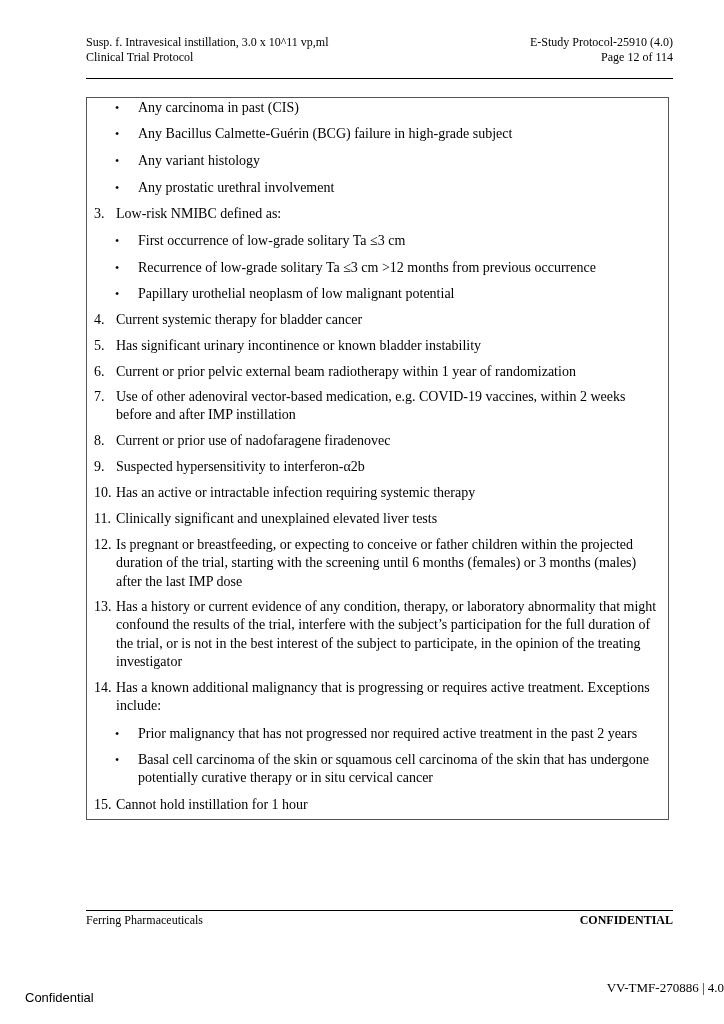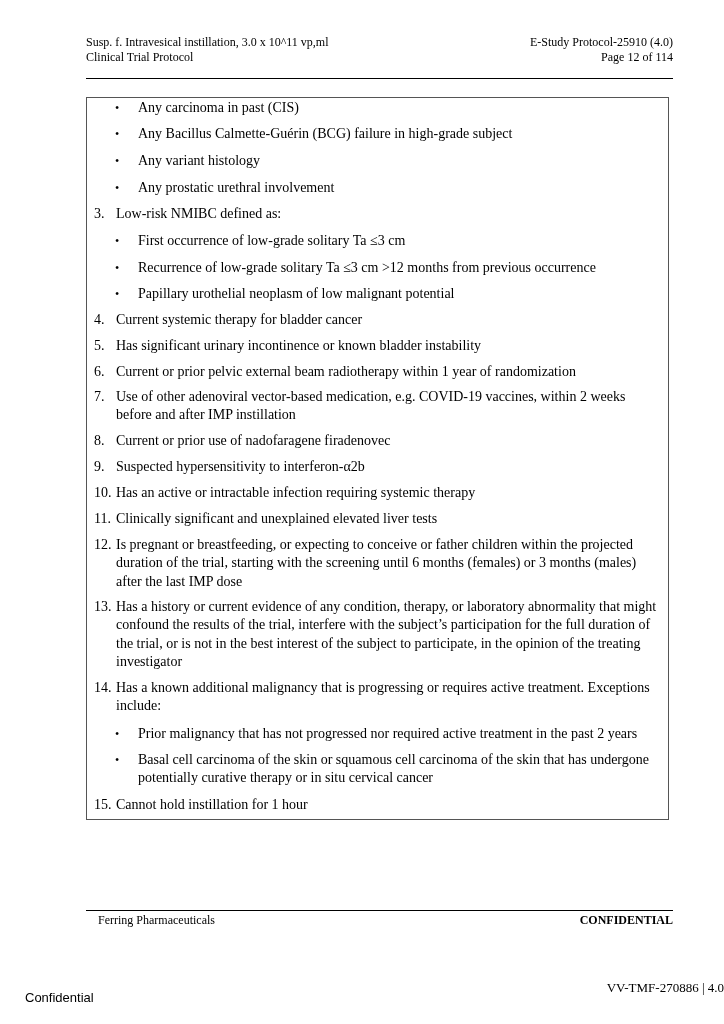--- a/index.html
+++ b/index.html
@@ -14,21 +14,21 @@
 
   .box { position:absolute; left:86px; top:97px; width:583px; height:723px;
          border:1px solid #555; box-sizing:border-box; }
   .item { position:absolute; font-size:14px; line-height:18.3px; }
   .num { position:absolute; left:7px; }
   .num-text { position:absolute; left:29px; width:548px; }
   .bullet { position:absolute; left:28px; font-size:12px; }
   .bul-text { position:absolute; left:51px; width:526px; }
 
   .ftr-rule { position:absolute; left:86px; width:587px; top:910px; height:0; border-top:1px solid #000; }
-  .ftr-left { position:absolute; left:86px; top:913px; font-size:12px;margin-left:12px; }
+  .ftr-left { position:absolute; left:86px; top:913px; font-size:12px; }
   .ftr-right { position:absolute; right:51px; top:913px; font-size:12px; font-weight:bold; }
   .docid { position:absolute; left:0; width:724px; text-align:right; top:980px; font-size:13px; }
   .conf { position:absolute; left:25px; top:990px; font-family:"Liberation Sans", sans-serif; font-size:13px; }
 </style>
 </head>
 <body>
 
 <div class="hdr" style="top:35px;">
   <div class="hdr-row">
     <span class="hdr-left">Susp. f. Intravesical instillation, 3.0 x 10^11 vp,ml</span>

